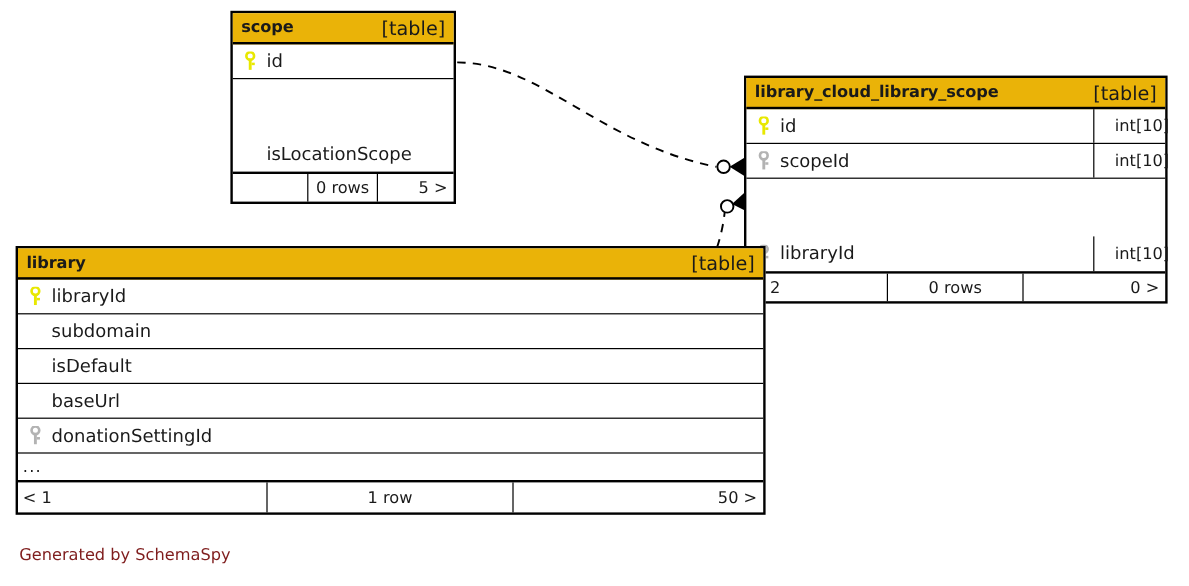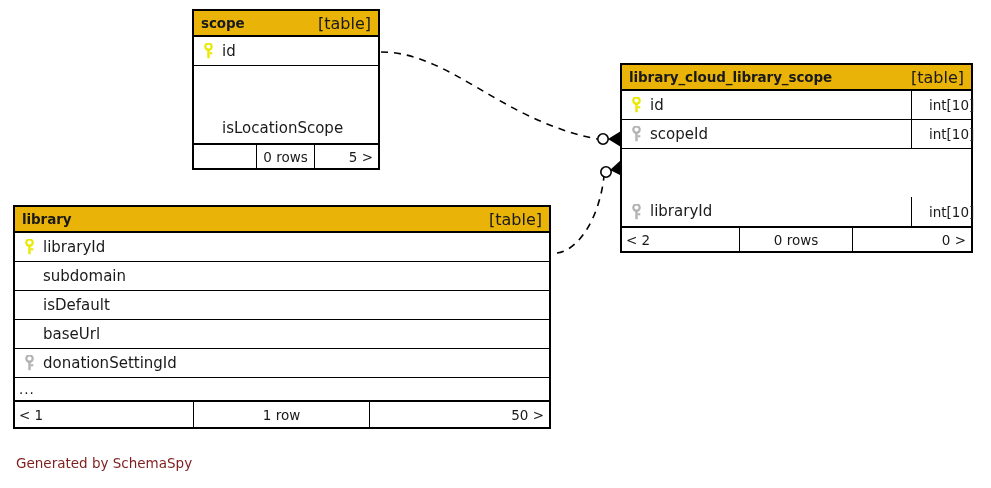--- a/index.html
+++ b/index.html
@@ -134,21 +134,21 @@
     white-space: nowrap;
   }
   .fcell.left  { flex: 1 1 0; justify-content: flex-start; padding-left: 4px; }
   .fcell.mid   { flex: 1 1 0; justify-content: center; border-left: 1px solid #000; border-right: 1px solid #000; }
   .fcell.right { flex: 1 1 0; justify-content: flex-end; padding-right: 5px; }
 
   
   #table-scope { left: 192px; top: 9px; width: 188px; }
   #table-lcls  { left: 620px; top: 63px; width: 353px; }
   #table-lcls .col-type { width: 60px; justify-content: flex-start; }
-  #table-library { left: 13px; top: 205px; width: 538px; }
+  #table-library { left: 13px; top: 205px; width: 625px; }
 
   #footer-credit {
     position: absolute;
     left: 16px;
     top: 455px;
     font-size: 13.5px;
     color: #7f1d1d;
   }
 </style>
 </head>

